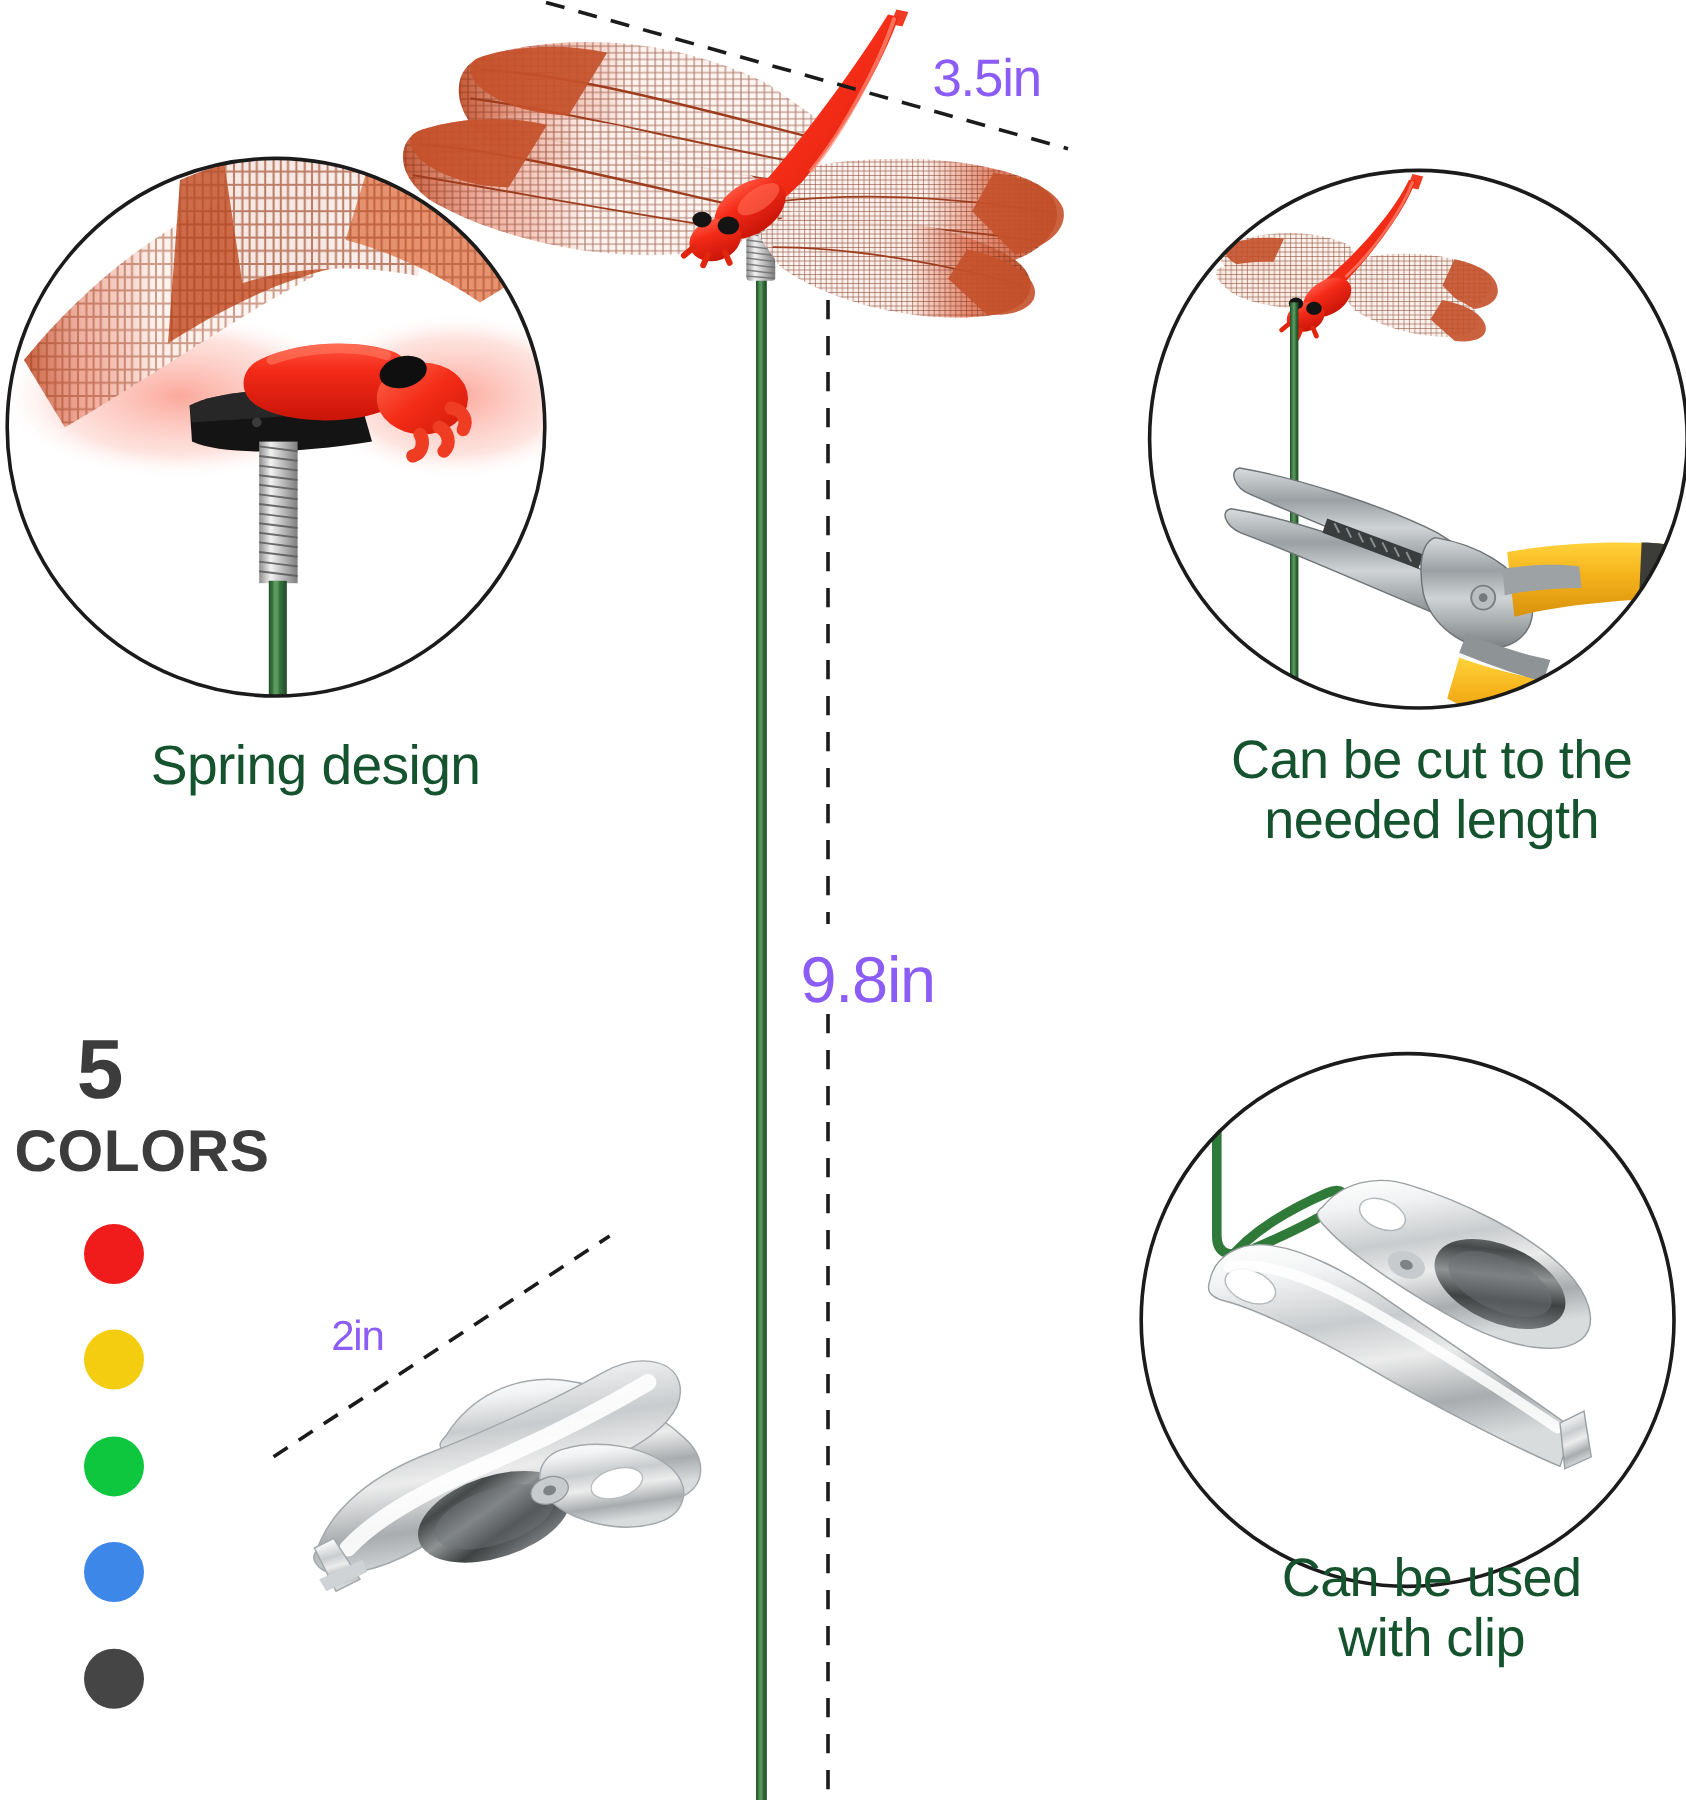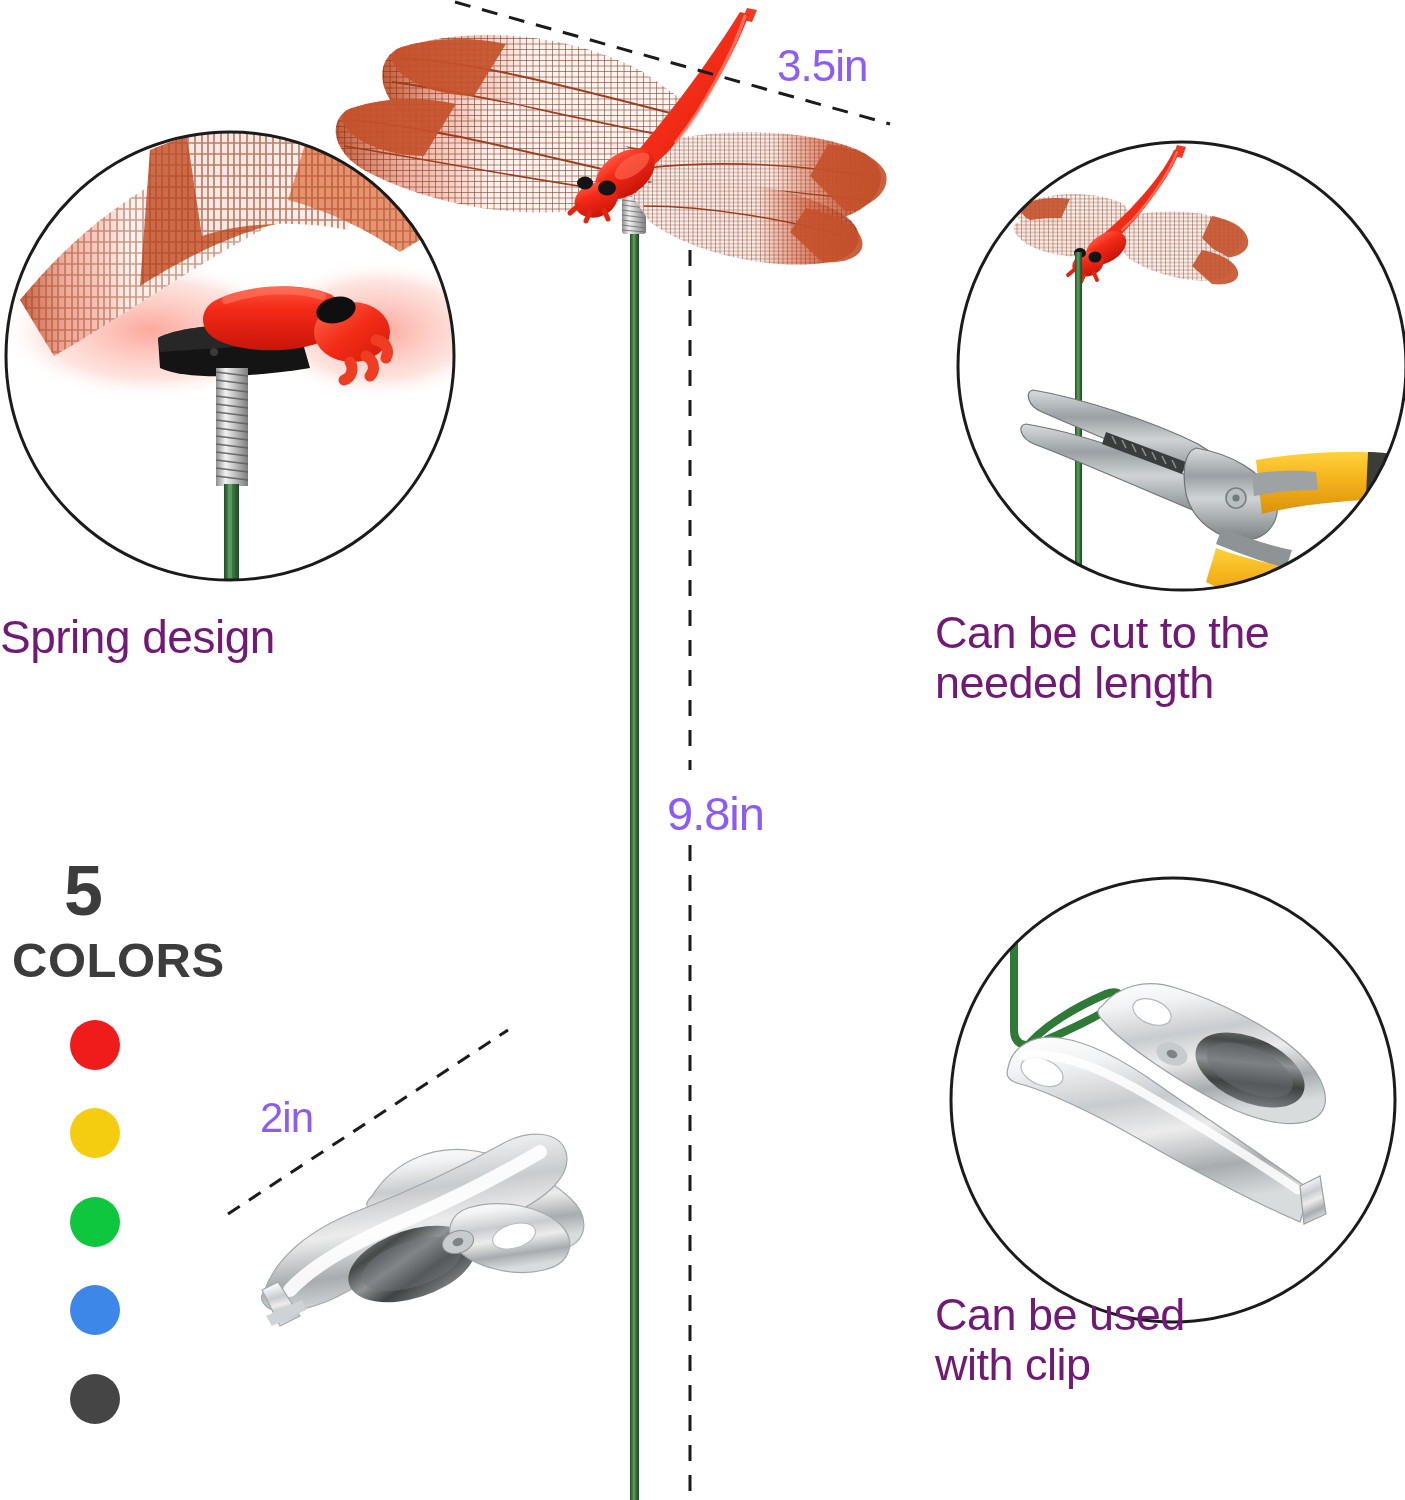--- a/index.html
+++ b/index.html
@@ -3,31 +3,32 @@
 <meta charset="utf-8">
 <style>
   html,body{margin:0;padding:0;background:#ffffff;}
   body{
     width:1405px;height:1500px;position:relative;overflow:hidden;
     font-family:"Liberation Sans","DejaVu Sans",sans-serif;
     -webkit-font-smoothing:antialiased;
   }
   .stage{position:absolute;inset:0;width:1405px;height:1500px;}
   .cap{
-    position:absolute;color:#701a75;font-weight:400;
-    letter-spacing:-0.5px;line-height:1.12;
+    position:absolute;color:#14532d;font-weight:400;
+    letter-spacing:-0.5px;line-height:1.12;text-align:center;
     white-space:pre-line;
+    padding-left:23px;
   }
   .cap-spring{left:0;top:612px;width:480px;font-size:46px;}
   .cap-cut{left:935px;top:608px;width:470px;font-size:45px;}
   .cap-clip{left:935px;top:1290px;width:470px;font-size:45px;}
   .dim{position:absolute;color:#8b5cf6;font-size:44px;letter-spacing:-1px;}
   .dim-35{left:777px;top:41px;}
-  .dim-98{left:667px;top:786px;font-size:47px;}
-  .dim-2{left:260px;top:1094px;font-size:42px;}
+  .dim-98{left:667px;top:786px;font-size:54px;}
+  .dim-2{left:276px;top:1094px;font-size:35px;}
   .big5{position:absolute;left:64px;top:856px;font-size:70px;font-weight:bold;color:#3c3c3c;letter-spacing:-2px;line-height:1;}
   .colorsword{position:absolute;left:12px;top:932px;font-size:49px;font-weight:bold;color:#3c3c3c;letter-spacing:0.5px;}
   .swatch{position:absolute;width:50px;height:50px;border-radius:50%;}
   svg{display:block;}
 </style>
 </head>
 <body>
 
 <div class="stage">
 

